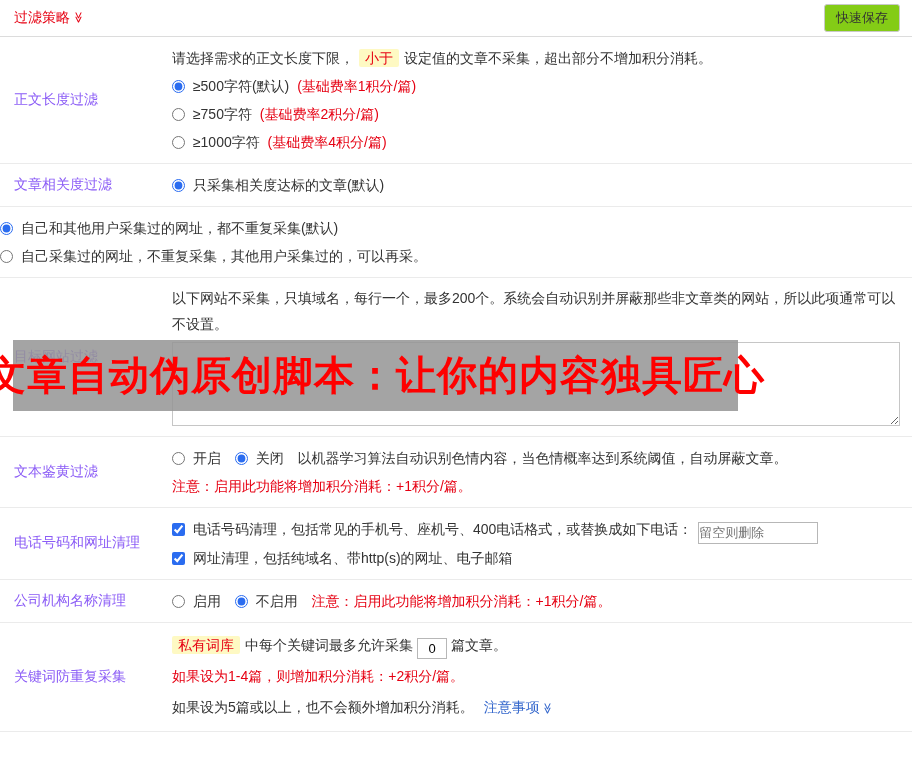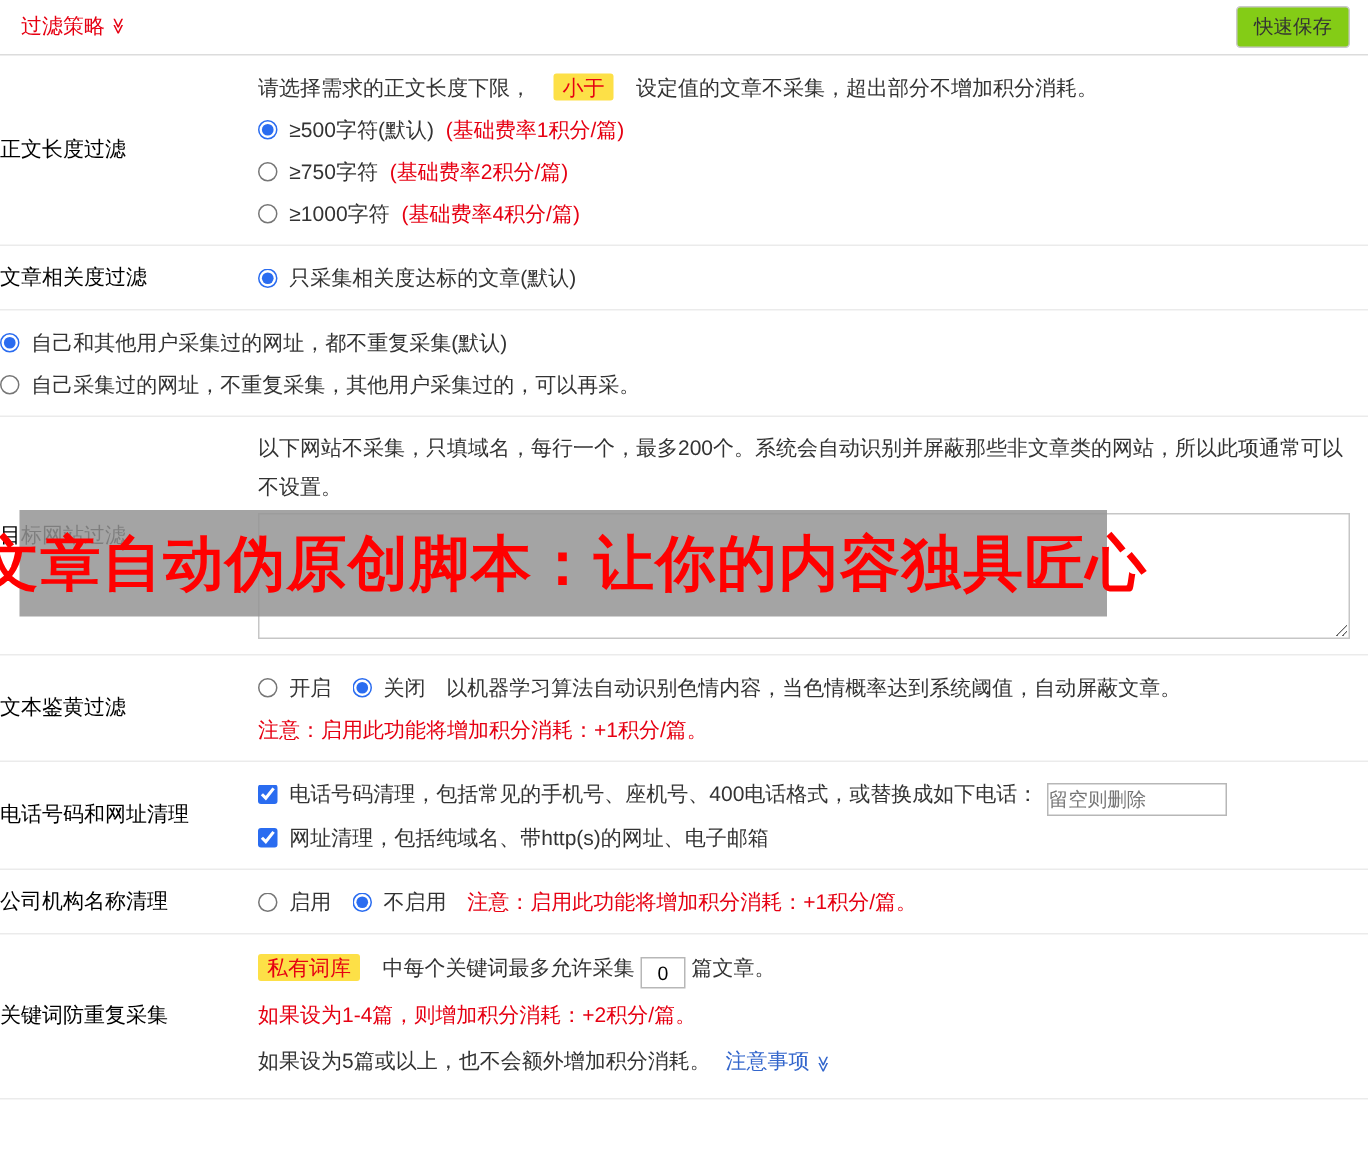--- a/index.html
+++ b/index.html
@@ -18,28 +18,28 @@
     color: #e60012; display: inline-block; transform: rotate(90deg);
     font-size: 11px; margin-left: 3px; vertical-align: 1px;
   }
   .save-btn {
     background: #84cc16; border: 1px solid #c9c9c9; border-radius: 3px;
     padding: 4px 11px; font-size: 13px; color: #333; cursor: pointer;
     font-family: inherit;
   }
   .row { display: flex; border-bottom: 1px solid #ebebeb; padding: 7px 0; }
   .row-label {
-    width: 172px; flex: 0 0 172px; 
-    display: flex; align-items: center; color: #000000;
+    width: 172px; flex: 0 0 172px; padding-left: 14px;
+    display: flex; align-items: center; color: #8b5cf6;
   }
   .row-content { flex: 1; padding-right: 12px; }
   .line { line-height: 28px; }
   .red { color: #e60012; }
   .hl {
-    color: #e60012; background: #fde047; padding: 1px 6px; margin: 0 15px;
+    color: #e60012; background: #fef9c3; padding: 1px 6px; margin: 0 5px;
     border-radius: 2px;
   }
   .opt { display: block; line-height: 28px; cursor: pointer; }
   .opt-inline { display: inline-block; margin-right: 10px; line-height: 28px; cursor: pointer; }
   input[type=radio], input[type=checkbox] {
     accent-color: #2a6cf0; margin-right: 4px; vertical-align: -2px; cursor: pointer;
   }
   .opt-note { color: #e60012; margin-left: 4px; }
   textarea {
     width: 100%; height: 84px; border: 1px solid #c6c6c6; margin-top: 5px;

